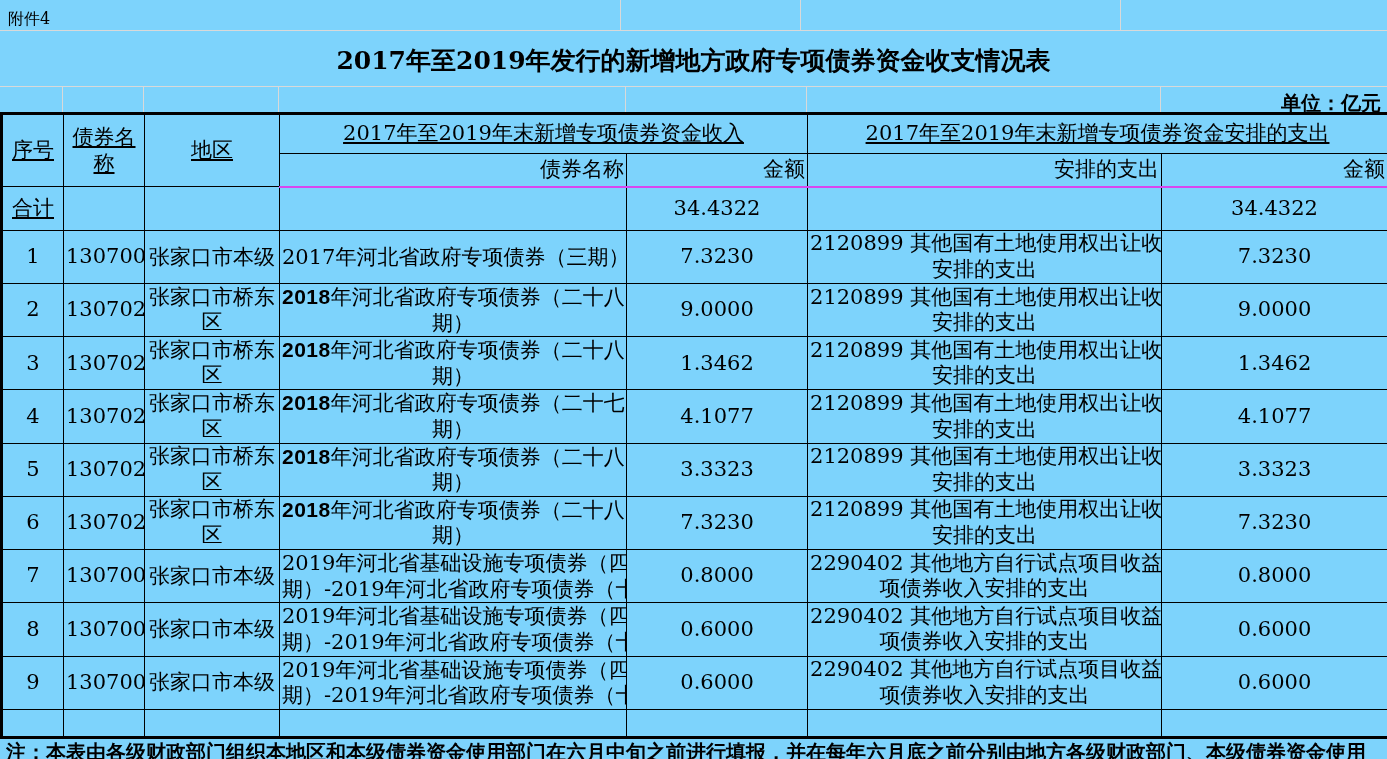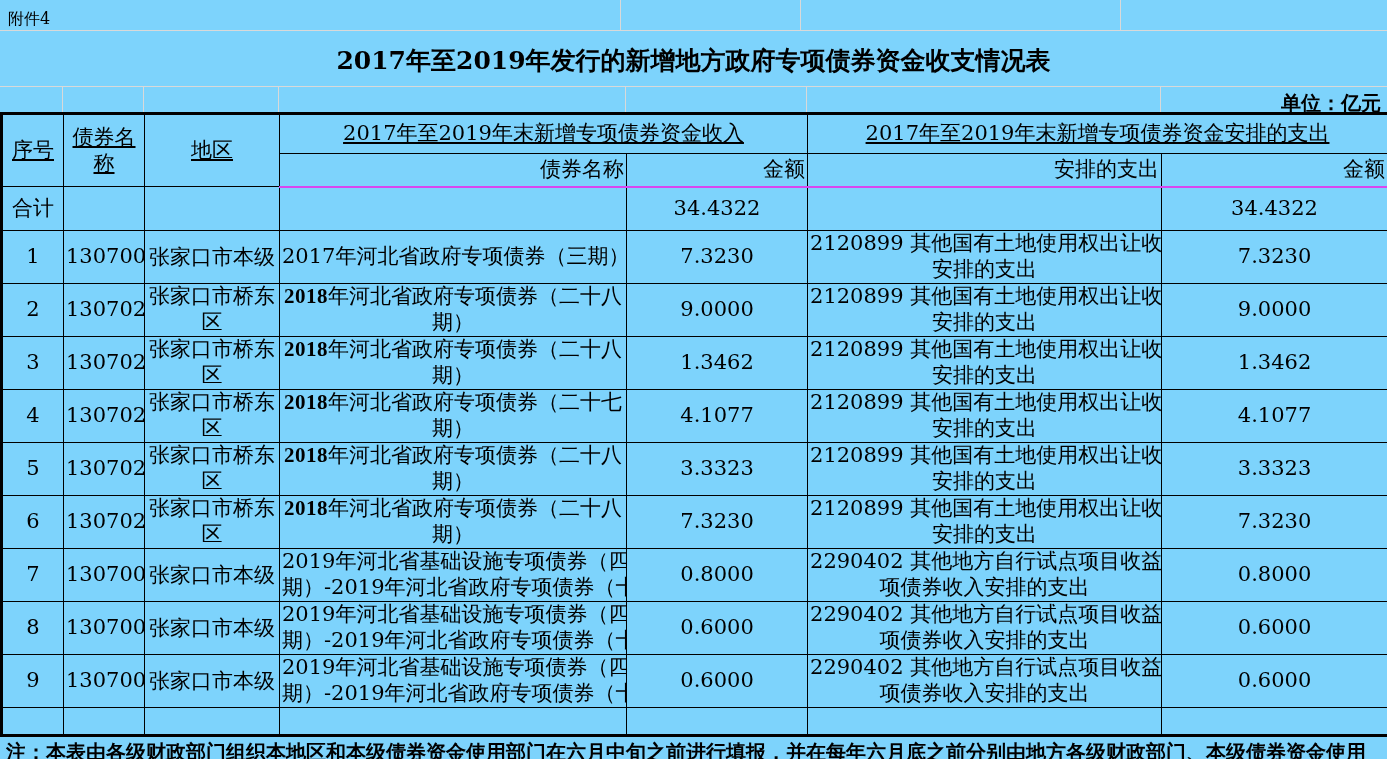--- a/index.html
+++ b/index.html
@@ -35,25 +35,25 @@
     overflow:hidden;
   }
   thead th { font-weight:bold; }
   thead tr:last-child th { border-bottom:2px solid #d946ef;text-align:right; }
   tr.hr-a { height:40px;text-decoration:underline; }
   tr.hr-b { height:33px; }
   tr.r-total { height:44px; }
   tr.r-data { height:53px; }
   tr.r-empty { height:28px; }
   .r-total td { font-weight:bold; }
-  .r-total td.seqcell { font-weight:normal; }
+  .r-total td.seqcell { font-weight:normal;text-decoration:underline; }
 
   .pre { white-space:pre; }
   .regionblock { display:inline-block; text-align:center; white-space:pre; vertical-align:middle; }
-  .bond-bold { font-weight:bold; font-family:Liberation Serif, serif; letter-spacing:0.5px; }
+  .bond-bold { font-weight:bold; font-family:Liberation Sans, sans-serif; letter-spacing:0.5px; }
 
   .note {
     position:absolute; top:739px; left:6px; right:0;
     font-size:20px; font-weight:bold; white-space:pre; overflow:hidden;
   }
 </style>
 </head>
 <body>
 
 <div class="page">

